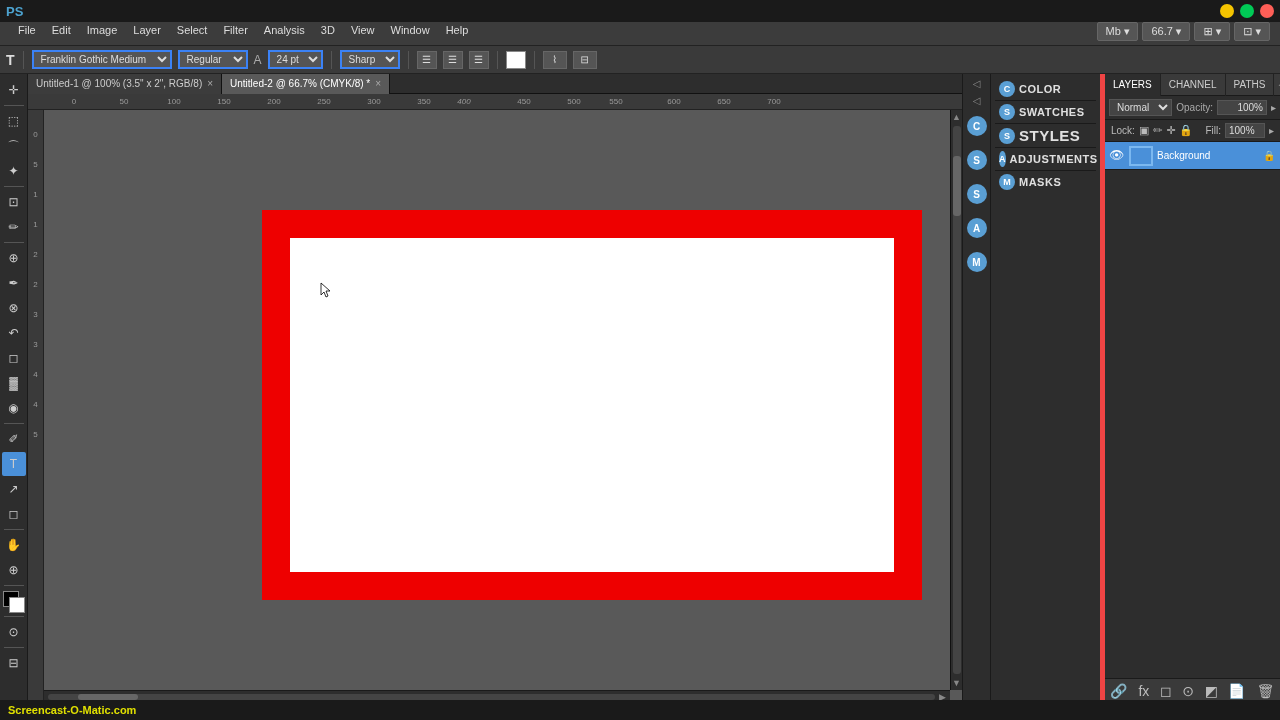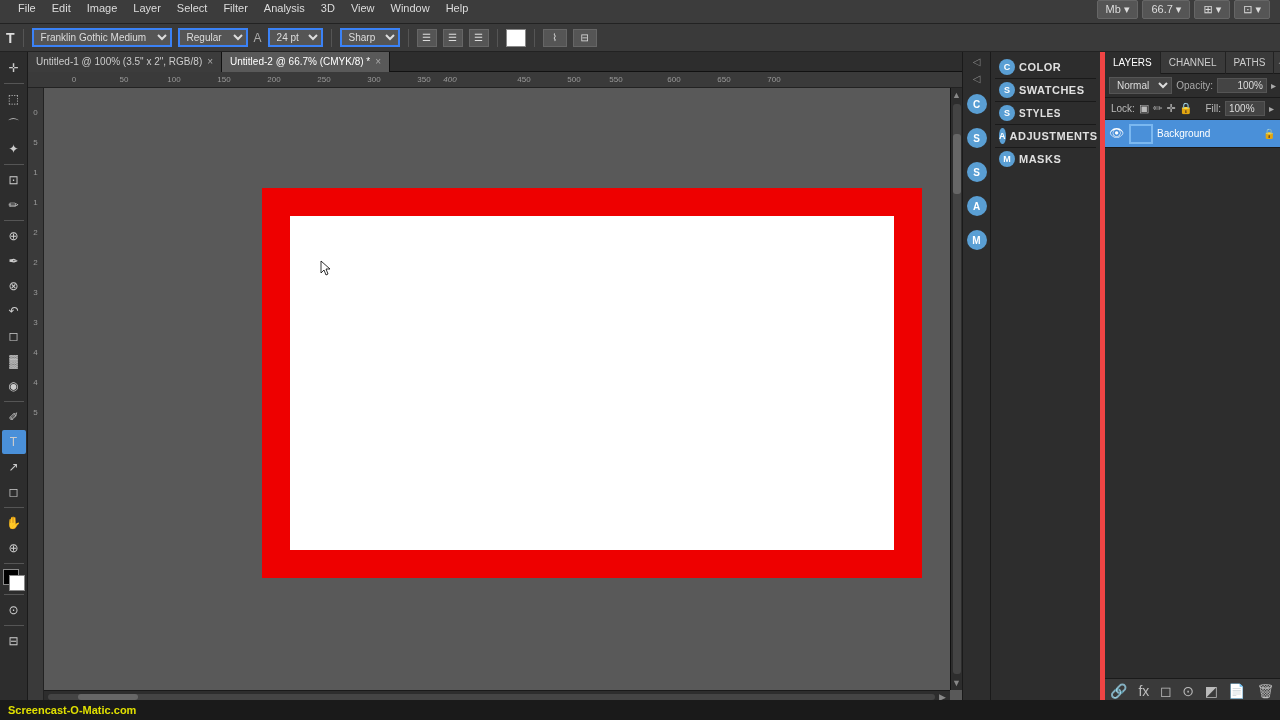--- a/index.html
+++ b/index.html
@@ -246,20 +246,31 @@
     .full-layout { display: flex; flex-direction: column; height: 720px; }
     .main-row { display: flex; flex: 1; overflow: hidden; }
     .canvas-col { display: flex; flex-direction: column; flex: 1; overflow: hidden; }
     
   </style>
 </head>
 <body>
 
 <div class="full-layout">
 
+  <div id="title-bar">
+    <div id="title-bar-left">
+      <span id="ps-logo">PS</span>
+      <div id="title-bar-menu"></div>
+    </div>
+    <div id="title-bar-right">
+      <span class="title-btn tb-min"></span>
+      <span class="title-btn tb-max"></span>
+      <span class="title-btn tb-close"></span>
+    </div>
+  </div>
 
   <div id="menu-bar">
     <span>File</span>
     <span>Edit</span>
     <span>Image</span>
     <span>Layer</span>
     <span>Select</span>
     <span>Filter</span>
     <span>Analysis</span>
     <span>3D</span>
@@ -360,21 +371,21 @@
         <div id="ruler-top">
           <div class="ruler-top-inner" style="width:100%;position:relative;height:16px;">
             <span class="rt-num" style="left:30px;">0</span>
             <span class="rt-num" style="left:80px;">50</span>
             <span class="rt-num" style="left:130px;">100</span>
             <span class="rt-num" style="left:180px;">150</span>
             <span class="rt-num" style="left:230px;">200</span>
             <span class="rt-num" style="left:280px;">250</span>
             <span class="rt-num" style="left:330px;">300</span>
             <span class="rt-num" style="left:380px;">350</span>
-            <span class="rt-num" style="left:406px;font-style:italic;">400</span>
+            <span class="rt-num" style="left:420px;font-style:italic;">400</span>
             <span class="rt-num" style="left:480px;">450</span>
             <span class="rt-num" style="left:530px;">500</span>
             <span class="rt-num" style="left:552px;margin-left:20px;">550</span>
             <span class="rt-num" style="left:630px;">600</span>
             <span class="rt-num" style="left:680px;">650</span>
             <span class="rt-num" style="left:730px;">700</span>
           </div>
         </div>
 
         <div id="ruler-left">
@@ -454,21 +465,21 @@
         <div style="display:flex;align-items:center;padding:3px 4px;gap:4px;border-bottom:1px solid #1a1a1a;">
           <div style="width:16px;height:16px;border-radius:50%;background:#5a9fd4;display:flex;align-items:center;justify-content:center;font-size:9px;font-weight:bold;color:#fff;">C</div>
           <span style="font-size:11px;font-weight:bold;color:#e0e0e0;letter-spacing:0.5px;">COLOR</span>
         </div>
         <div style="display:flex;align-items:center;padding:3px 4px;gap:4px;border-bottom:1px solid #1a1a1a;">
           <div style="width:16px;height:16px;border-radius:50%;background:#5a9fd4;display:flex;align-items:center;justify-content:center;font-size:9px;font-weight:bold;color:#fff;">S</div>
           <span style="font-size:11px;font-weight:bold;color:#e0e0e0;letter-spacing:0.5px;">SWATCHES</span>
         </div>
         <div style="display:flex;align-items:center;padding:3px 4px;gap:4px;border-bottom:1px solid #1a1a1a;">
           <div style="width:16px;height:16px;border-radius:50%;background:#5a9fd4;display:flex;align-items:center;justify-content:center;font-size:9px;font-weight:bold;color:#fff;">S</div>
-          <span style="font-size:10px;font-weight:bold;color:#e0e0e0;letter-spacing:0.5px;">STYLES</span>
+          <span style="font-size:15px;font-weight:bold;color:#e0e0e0;letter-spacing:0.5px;">STYLES</span>
         </div>
         <div style="display:flex;align-items:center;padding:3px 4px;gap:4px;border-bottom:1px solid #1a1a1a;">
           <div style="width:16px;height:16px;border-radius:50%;background:#5a9fd4;display:flex;align-items:center;justify-content:center;font-size:9px;font-weight:bold;color:#fff;">A</div>
           <span style="font-size:11px;font-weight:bold;color:#e0e0e0;letter-spacing:0.5px;">ADJUSTMENTS</span>
         </div>
         <div style="display:flex;align-items:center;padding:3px 4px;gap:4px;">
           <div style="width:16px;height:16px;border-radius:50%;background:#5a9fd4;display:flex;align-items:center;justify-content:center;font-size:9px;font-weight:bold;color:#fff;">M</div>
           <span style="font-size:11px;font-weight:bold;color:#e0e0e0;letter-spacing:0.5px;">MASKS</span>
         </div>
       </div>

